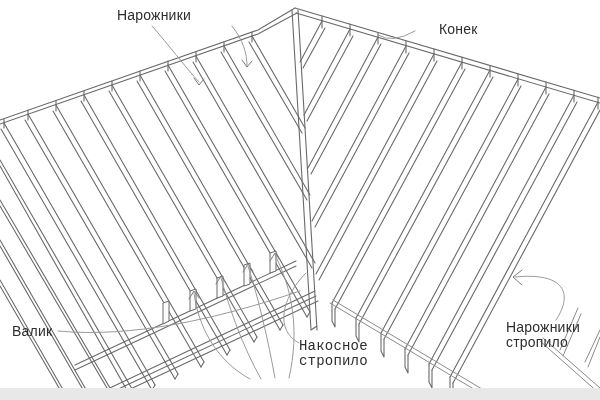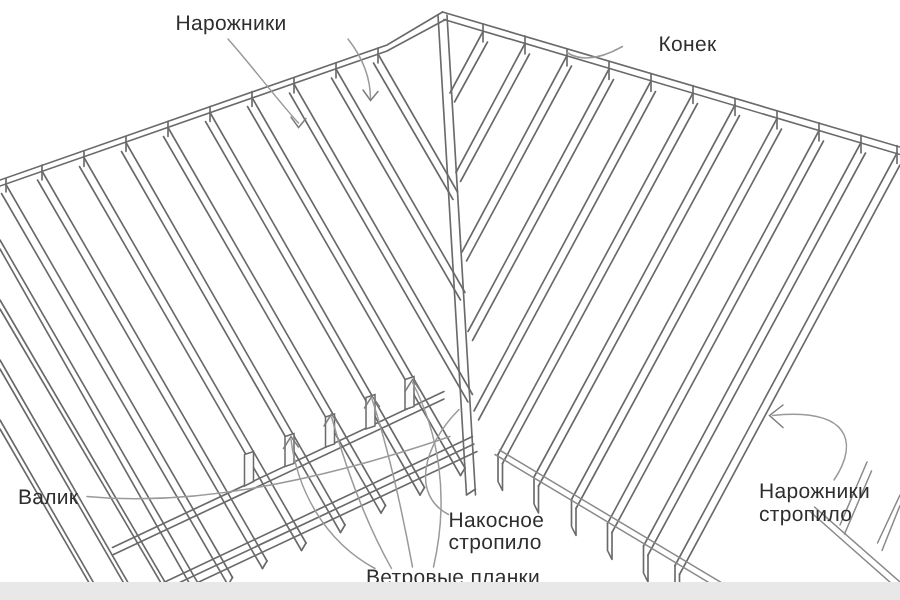--- a/index.html
+++ b/index.html
@@ -12,21 +12,21 @@
     overflow:hidden;
   }
   .stage svg{position:absolute;left:0;top:0;}
   .lbl{
     position:absolute;color:var(--text);font-size:14px;line-height:15px;
     white-space:nowrap;letter-spacing:0.2px;
   }
   .lbl-narozhniki{left:117px;top:8px;}
   .lbl-konek{left:439px;top:22px;}
   .lbl-valik{left:12px;top:324px;}
-  .lbl-nakosnoe{left:299px;top:339px;}
+  .lbl-nakosnoe{left:299px;top:339px;font-family:Liberation Mono, monospace;}
   .lbl-vetrovye{left:244px;top:377px;}
   .lbl-naslonnoe{left:506px;top:320px;}
   .boards{stroke:var(--line);stroke-width:1.1;fill:none;stroke-linecap:round;}
   .boards-light{stroke:#8a8a8a;stroke-width:1;fill:none;stroke-linecap:round;}
   .blocks{stroke:var(--line);stroke-width:1;fill:#fbfbfb;}
   .leaders{stroke:var(--leader);stroke-width:1;fill:none;stroke-linecap:round;}
   .arrows{stroke:#7d7d7d;stroke-width:1;fill:none;stroke-linecap:round;}
 </style>
 </head>
 <body>
@@ -118,22 +118,19 @@
 
   <div class="lbl lbl-valik">
     <span>Валик</span>
   </div>
 
   <div class="lbl lbl-nakosnoe">
     <div>Накосное</div>
     <div>стропило</div>
   </div>
 
-  <div class="lbl lbl-vetrovye">
-    <span>Ветровые планки</span>
-  </div>
 
   <div class="lbl lbl-naslonnoe">
     <div>Нарожники</div>
     <div>стропило</div>
   </div>
 
 </div>
 
 </body></html>

